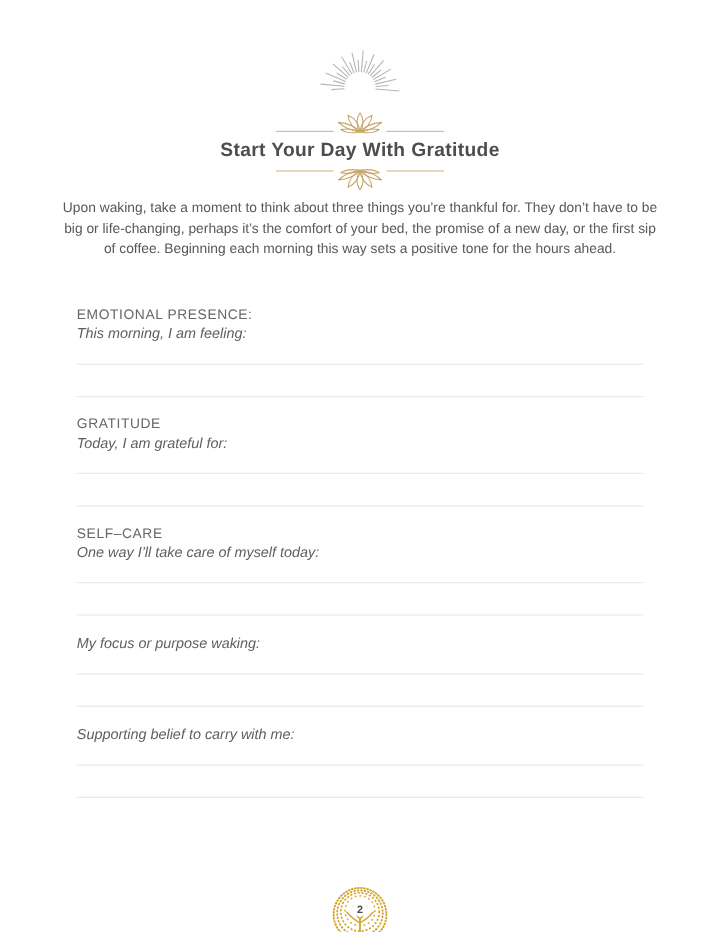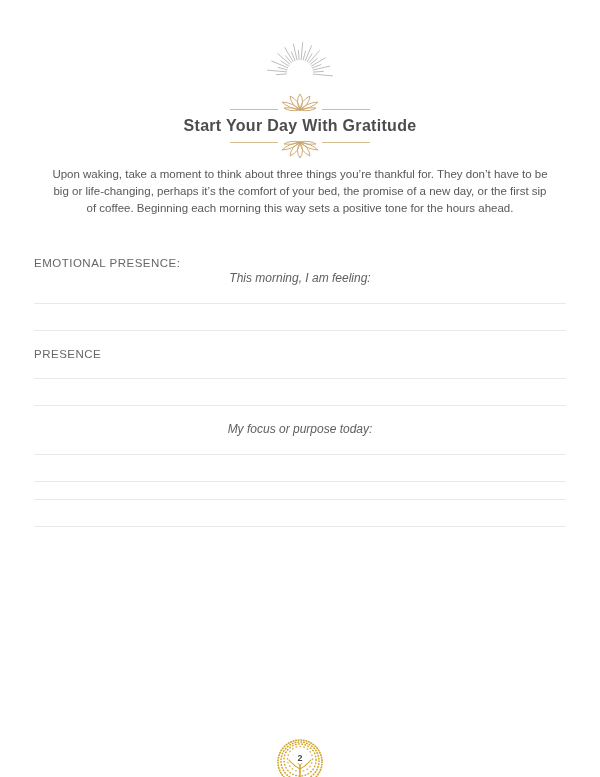--- a/index.html
+++ b/index.html
@@ -32,29 +32,29 @@
   }
 
   
   .intro {
     width:500px; margin:7px auto 0;
     text-align:center; font-size:11.5px; line-height:17px;
     color:#585858;
   }
 
   
-  .sections { margin-top:39px; padding:0 34px; }
+  .sections { margin-top:39px; padding:0 64px; }
   .section { margin-bottom:16px; }
   .section-label {
     font-size:11.5px; color:#666666; letter-spacing:0.5px;
     line-height:14px;
   }
   .section-prompt {
     font-size:12px; font-style:italic; color:#5e5e5e;
-    line-height:15px; margin-top:1px;text-align:center;
+    line-height:15px; margin-top:1px;
   }
   .write-line { border-bottom:1px solid #e9e9e9; height:0; }
   .write-line.first { margin-top:17px; }
   .write-line.second { margin-top:26px; }
 
   
   .footer-emblem {
     position:absolute; left:50%; bottom:22px; transform:translateX(-50%);
   }
   .footer-emblem text {
@@ -135,33 +135,41 @@
   <div class="sections">
 
     <div class="section">
       <div class="section-label">EMOTIONAL PRESENCE:</div>
       <div class="section-prompt">This morning, I am feeling:</div>
       <div class="write-line first"></div>
       <div class="write-line second"></div>
     </div>
 
     <div class="section">
-      <div class="section-label">PRESENCE</div>
-      <div class="write-line first"></div>
-      <div class="write-line second"></div>
-    </div>
-
-
-    <div class="section">
-      <div class="section-prompt">My focus or purpose today:</div>
+      <div class="section-label">GRATITUDE</div>
+      <div class="section-prompt">Today, I am grateful for:</div>
       <div class="write-line first"></div>
       <div class="write-line second"></div>
     </div>
 
     <div class="section">
+      <div class="section-label">SELF–CARE</div>
+      <div class="section-prompt">One way I’ll take care of myself today:</div>
+      <div class="write-line first"></div>
+      <div class="write-line second"></div>
+    </div>
+
+    <div class="section">
+      <div class="section-prompt">My focus or purpose waking:</div>
+      <div class="write-line first"></div>
+      <div class="write-line second"></div>
+    </div>
+
+    <div class="section">
+      <div class="section-prompt">Supporting belief to carry with me:</div>
       <div class="write-line first"></div>
       <div class="write-line second"></div>
     </div>
 
   </div>
 
   <svg class="footer-emblem" width="52" height="52" viewBox="0 0 52 52">
     <g stroke="#D2A52D" fill="none" stroke-linecap="round">
       <circle cx="26" cy="26" r="22" stroke-width="1.7" stroke-dasharray="0.5 2.1"></circle>
       <circle cx="26" cy="25" r="19" stroke-width="1.6" stroke-dasharray="0.5 2.4"></circle>

